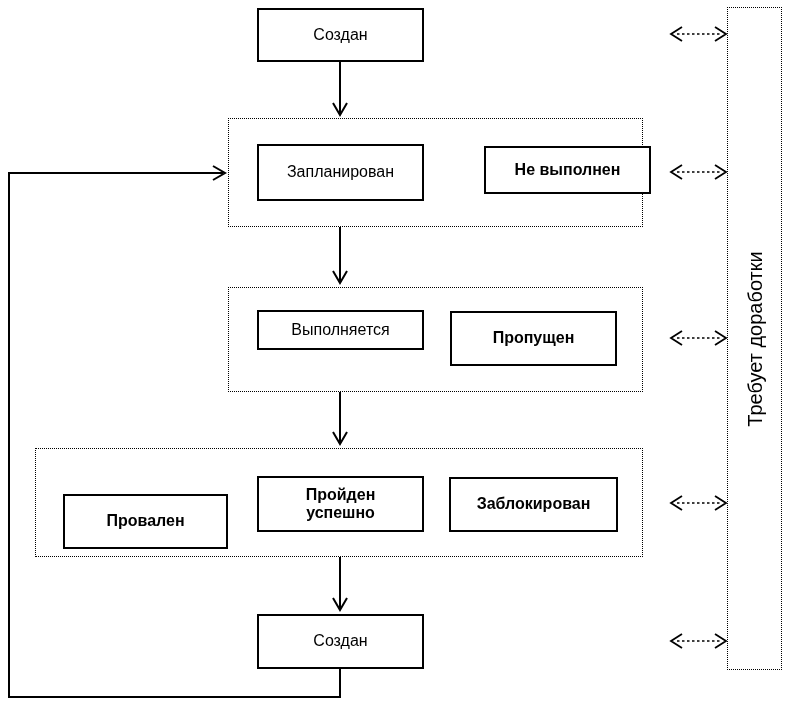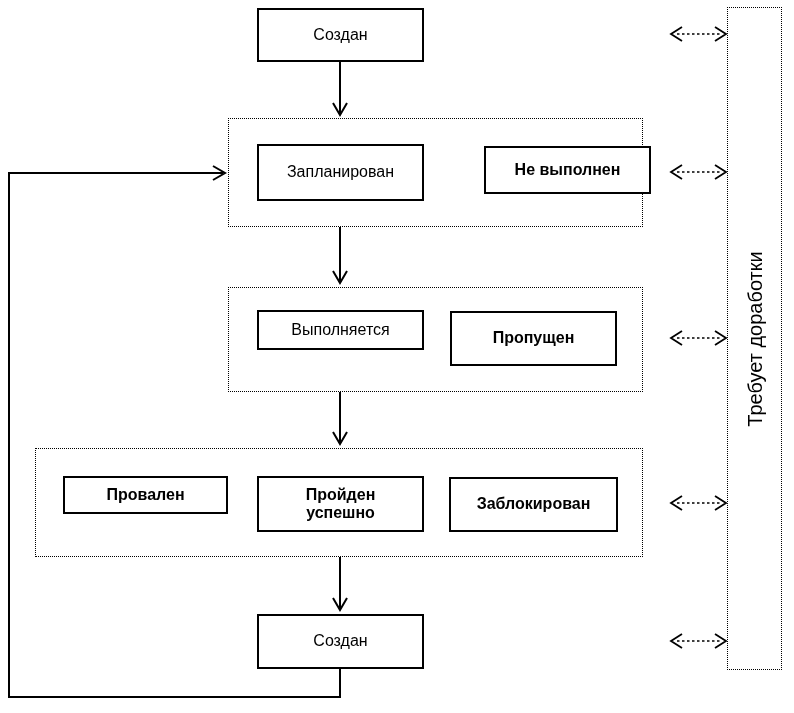--- a/index.html
+++ b/index.html
@@ -136,21 +136,21 @@
   </div>
 
   <div class="node" style="left:257px; top:310px; width:167px; height:40px;">
     <span class="lbl">Выполняется</span>
   </div>
 
   <div class="node bold" style="left:450px; top:311px; width:167px; height:55px;">
     <span class="lbl">Пропущен</span>
   </div>
 
-  <div class="node bold" style="left:63px; top:476px; width:165px; height:38px;">
+  <div class="node bold" style="left:63px; top:494px; width:165px; height:55px;">
     <span class="lbl">Провален</span>
   </div>
 
   <div class="node bold" style="left:257px; top:476px; width:167px; height:56px;">
     <span class="lbl narrow">Пройден успешно</span>
   </div>
 
   <div class="node bold" style="left:449px; top:477px; width:169px; height:55px;">
     <span class="lbl">Заблокирован</span>
   </div>

